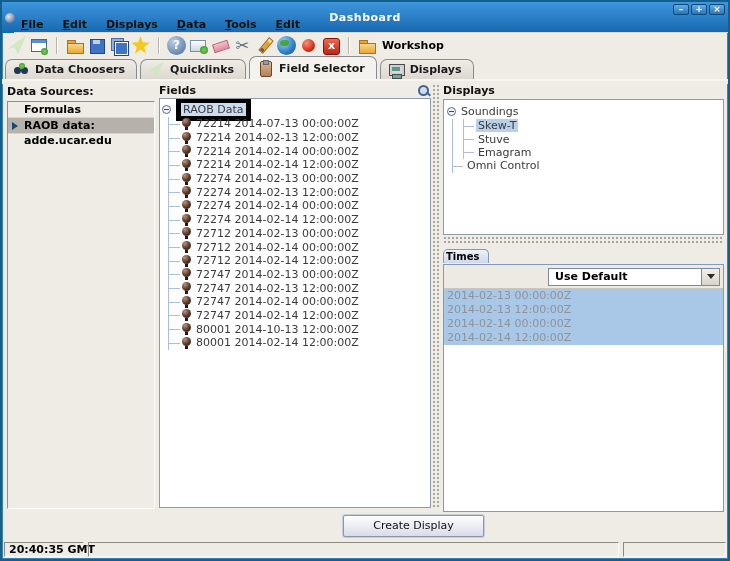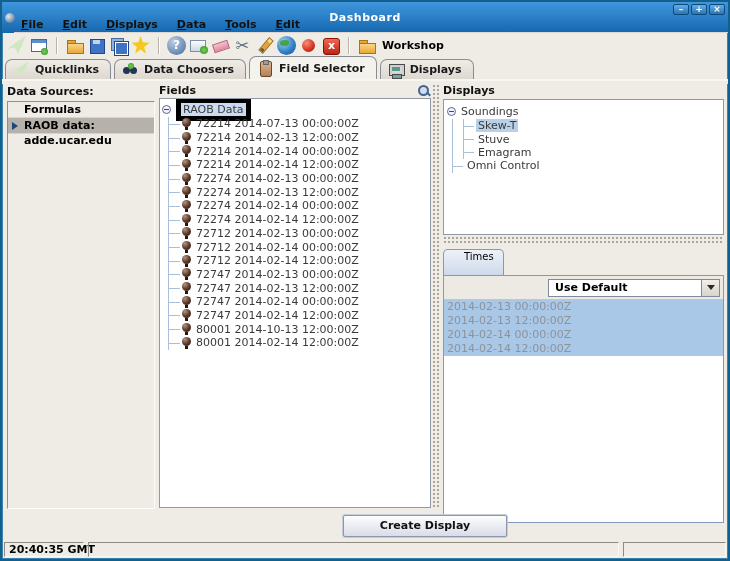--- a/index.html
+++ b/index.html
@@ -164,41 +164,41 @@
   .right-panel{ position:absolute; left:441px; top:82px; width:281px; }
   .disp-box{ margin-top:2px; height:136px; background:#fff; border:1px solid #8f9aa6; padding:4px 3px; }
   .drow{ display:flex; align-items:center; height:13.4px; }
   .dlabel{ padding:0 2px; }
   .dlabel.sel{ background:#b9d0e9; }
   .dl1{ margin-left:5px; border-left:1px solid #a9bfdb; }
   .dl2{ margin-left:10px; border-left:1px solid #a9bfdb; }
   .dl2 .drow, .dl1 > .drow{ position:relative; padding-left:12px; }
   .dl2 .drow::before, .dl1 > .drow::before{ content:""; position:absolute; left:0; top:50%; width:10px; height:1px; background:#a9bfdb; }
 
-  .times-tab{ display:inline-block; margin-top:2px; padding:1px 9px 0 20px; height:26px;
+  .times-tab{ display:inline-block; margin-top:2px; padding:1px 9px 0 2px; height:14px;
     background:linear-gradient(#eef2f8,#cdd9ea); border:1px solid #8398ba; border-bottom:none;
-    border-radius:5px 5px 0 0; font-size:10px; font-weight:normal; }
+    border-radius:5px 5px 0 0; font-size:10px; font-weight:bold; }
   .times-panel{ height:248px; background:#fff; border:1px solid #8398ba; }
   .times-bar{ height:24px; background:#eceae3; border-bottom:1px solid #c9c5bd;
     display:flex; align-items:center; justify-content:flex-end; padding:2px 3px; }
   .combo{ width:172px; height:18px; background:#fff; border:1px solid #7f8b9d;
     display:flex; align-items:center; cursor:default; }
   .combo-text{ flex:1; padding-left:6px; font-size:11px; font-weight:bold; }
   .combo-btn{ width:18px; height:100%; background:linear-gradient(#f2efe9,#d9d4cb);
     border-left:1px solid #7f8b9d; display:flex; align-items:center; justify-content:center; }
   .combo-arrow{ width:0; height:0; border-left:4px solid transparent; border-right:4px solid transparent;
     border-top:5px solid #2a2a2a; }
   .times-list{ font-size:11px; }
   .time-item{ height:14px; line-height:14px; padding-left:3px; background:#a9c7e7; color:#8e939b; }
 
   .create-btn{
-    position:absolute; left:341px; top:513px; width:164px; height:22px;
+    position:absolute; left:341px; top:513px; width:141px; height:22px;
     background:linear-gradient(#fefefe,#d9dce7); border:1px solid #8c97ad;
     box-shadow:0 0 0 1px #c6ccd8; border-radius:2px;
-    font-size:11px; font-weight:bold; color:#111; text-align:center; line-height:20px; cursor:default;
+    font-size:11px; font-weight:normal; color:#111; text-align:center; line-height:20px; cursor:default;
   }
 
   .statusbar{ position:absolute; left:1px; right:1px; bottom:1px; height:17px;
     display:flex; gap:4px; padding:1px; }
   .sbox{ border:1px solid; border-color:#8e8a82 #fbfaf6 #fbfaf6 #8e8a82;
     font-size:11px; font-weight:bold; line-height:13px; padding:0 4px; }
   .sb-clock{ width:80px; white-space:nowrap; }
   .sb-msg{ flex:1; }
   .sb-right{ width:103px; }
 </style>
@@ -243,26 +243,26 @@
     <span class="ti i-globe"></span>
     <span class="ti i-record"></span>
     <span class="ti i-exit"></span>
     <span class="tsep"></span>
     <span class="ti folder"></span>
     <span class="wslabel">Workshop</span>
   </div>
 
   <div class="tabrow">
     <div class="tab">
+      <span class="tbi i-binoc"></span>
+      <span>Data Choosers</span>
+    </div>
+    <div class="tab">
       <span class="tbi i-quick"></span>
       <span>Quicklinks</span>
-    </div>
-    <div class="tab">
-      <span class="tbi i-binoc"></span>
-      <span>Data Choosers</span>
     </div>
     <div class="tab active">
       <span class="tbi i-clip"></span>
       <span>Field Selector</span>
     </div>
     <div class="tab">
       <span class="tbi i-monitor">
           <span class="screen"></span>
         </span>
       <span>Displays</span>

